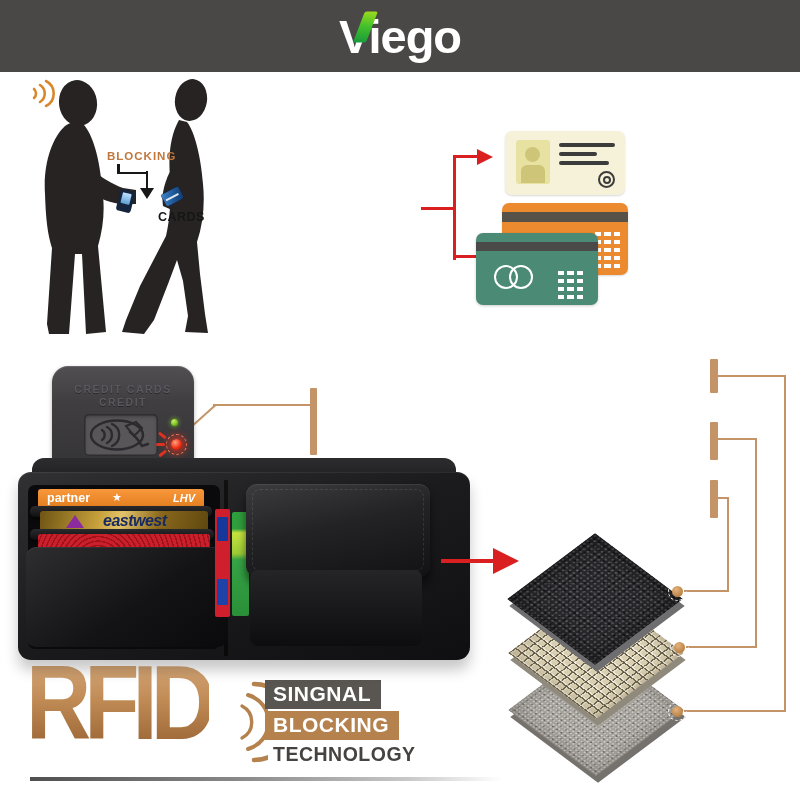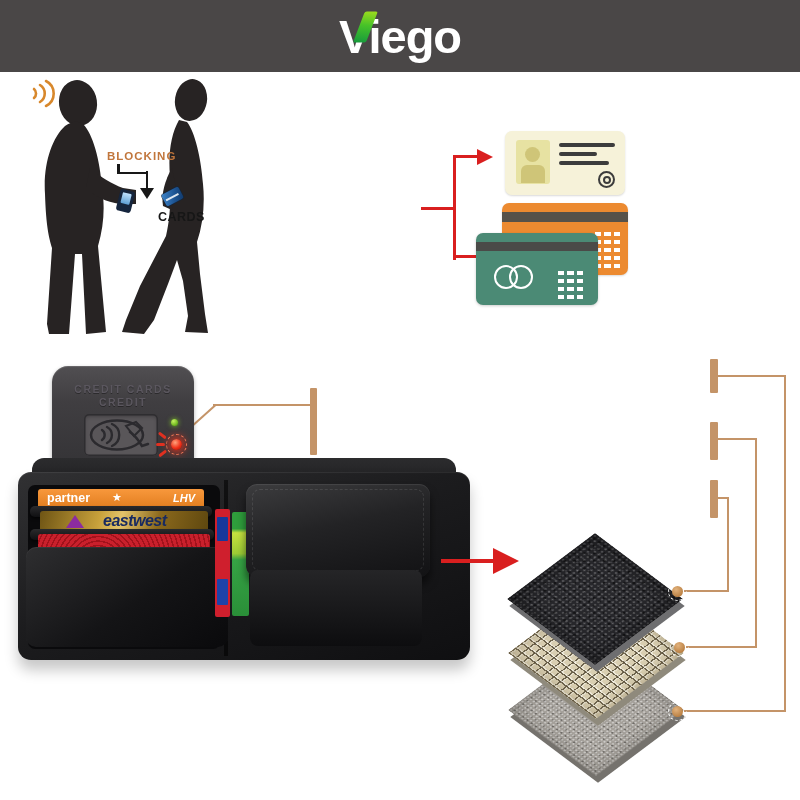--- a/index.html
+++ b/index.html
@@ -329,14 +329,30 @@
   <span class="tan" style="left:718px; top:375px; width:68px; height:2px;"></span>
   <span class="tan" style="left:784px; top:375px; width:2px; height:337px;"></span>
   <span class="tan" style="left:684px; top:710px; width:102px; height:2px;"></span>
   <span class="tan" style="left:718px; top:438px; width:39px; height:2px;"></span>
   <span class="tan" style="left:755px; top:438px; width:2px; height:210px;"></span>
   <span class="tan" style="left:686px; top:646px; width:71px; height:2px;"></span>
   <span class="tan" style="left:718px; top:497px; width:11px; height:2px;"></span>
   <span class="tan" style="left:727px; top:497px; width:2px; height:95px;"></span>
   <span class="tan" style="left:684px; top:590px; width:45px; height:2px;"></span>
 
+  <div class="rfid">
+    <div class="rfid-title">RFID</div>
+    <svg class="rfid-waves" width="32" height="88" viewBox="0 0 32 88">
+      <g fill="none" stroke="#b5824e" stroke-linecap="round">
+        <path d="M6,28 a18,18 0 0 1 0,32" stroke-width="3.4"></path>
+        <path d="M12,17 a28,28 0 0 1 0,54" stroke-width="4"></path>
+        <path d="M18,6 a38,38 0 0 1 0,76" stroke-width="4.6"></path>
+      </g>
+    </svg>
+    <div class="rfid-tags">
+      <span class="tag tag1">SINGNAL</span>
+      <span class="tag tag2">BLOCKING</span>
+      <span class="tag tag3">TECHNOLOGY</span>
+    </div>
+    <div class="rfid-rule"></div>
+  </div>
 
 </div>
 
 </body></html>

